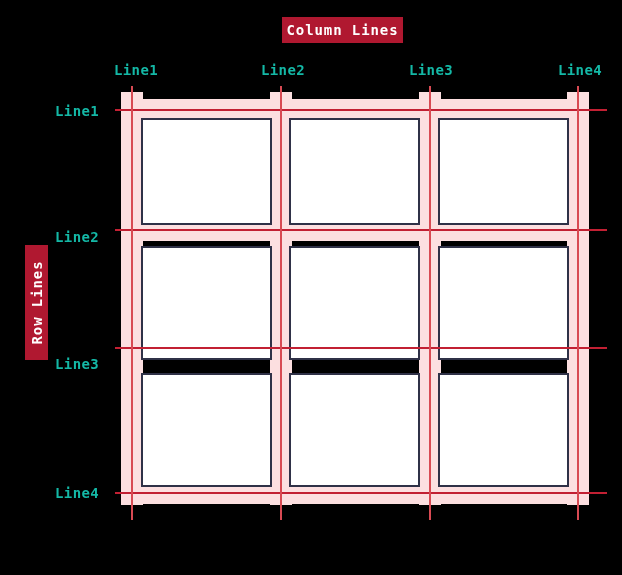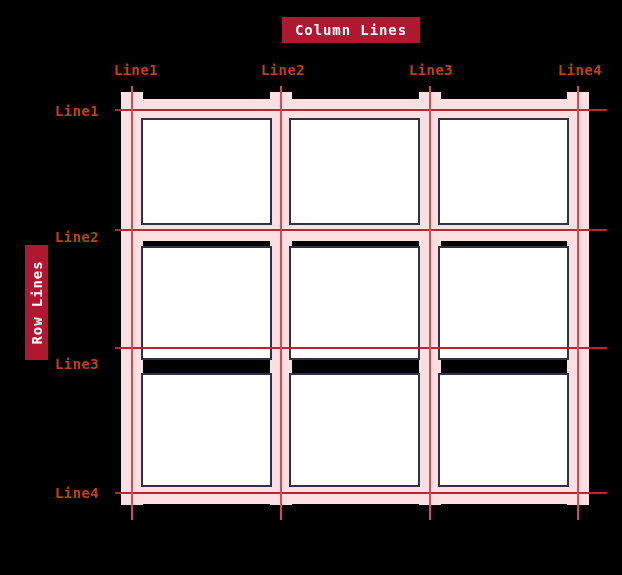--- a/index.html
+++ b/index.html
@@ -31,36 +31,36 @@
     letter-spacing: 0.9px;
     display: flex;
     align-items: center;
     justify-content: center;
     box-sizing: border-box;
   }
 
   #column-lines-badge {
     left: 282px;
     top: 17px;
-    width: 138px;
+    width: 121px;
     height: 26px;
   }
 
   #row-lines-badge {
     left: -21px;
     top: 291px;
     width: 115px;
     height: 23px;
     transform: rotate(-90deg);
   }
 
   
   .line-label {
     position: absolute;
-    color: #c2410c;
+    color: #14b8a6;
     font-family: "DejaVu Sans Mono", "Liberation Mono", monospace;
     font-size: 14px;
     font-weight: bold;
     letter-spacing: 0.4px;
     white-space: nowrap;
   }
   .col-label {
     transform: translateX(-50%);
     text-align: center;
   }

